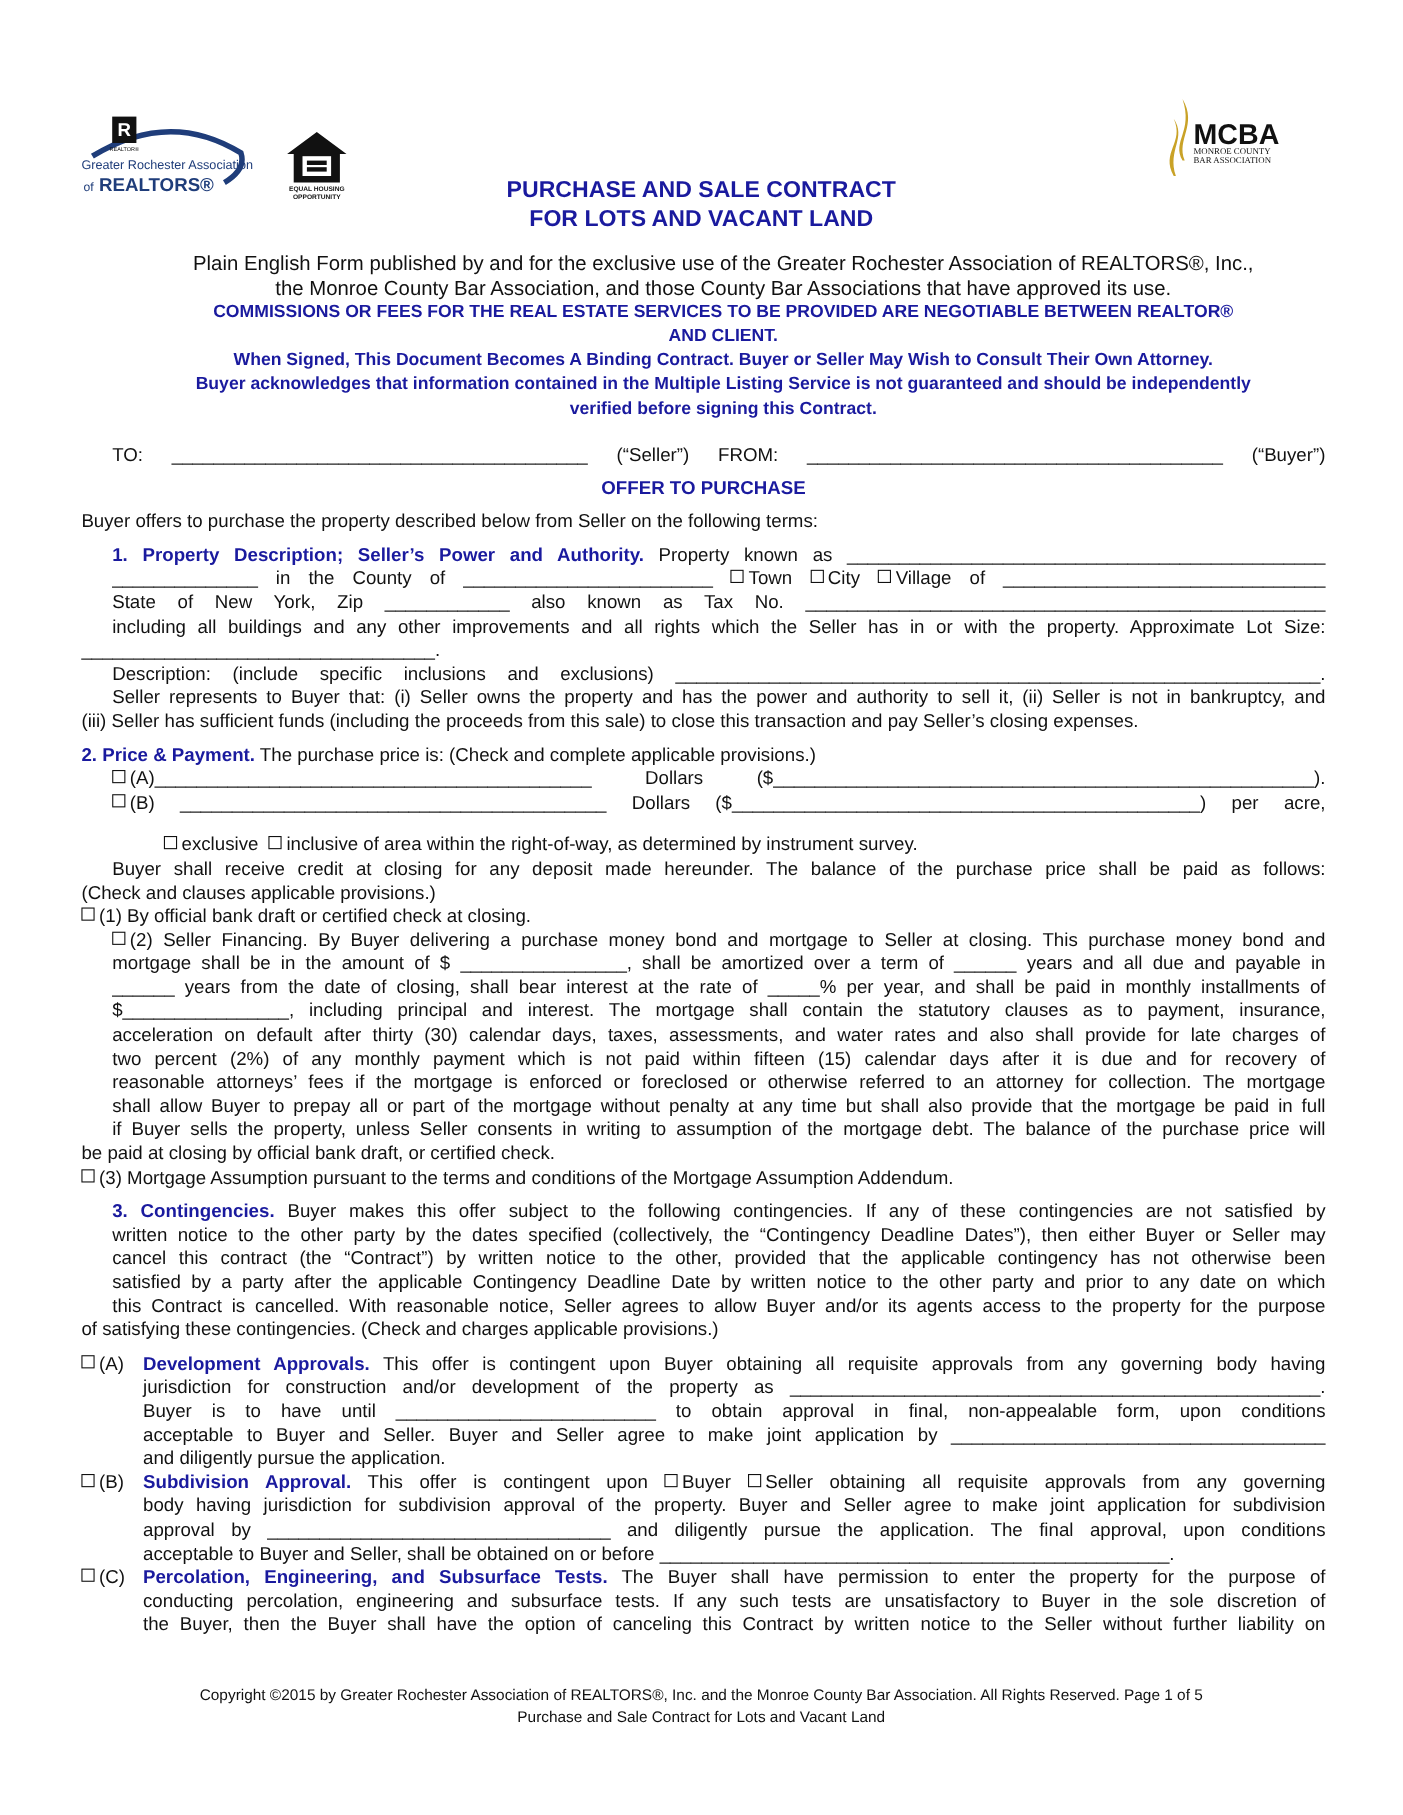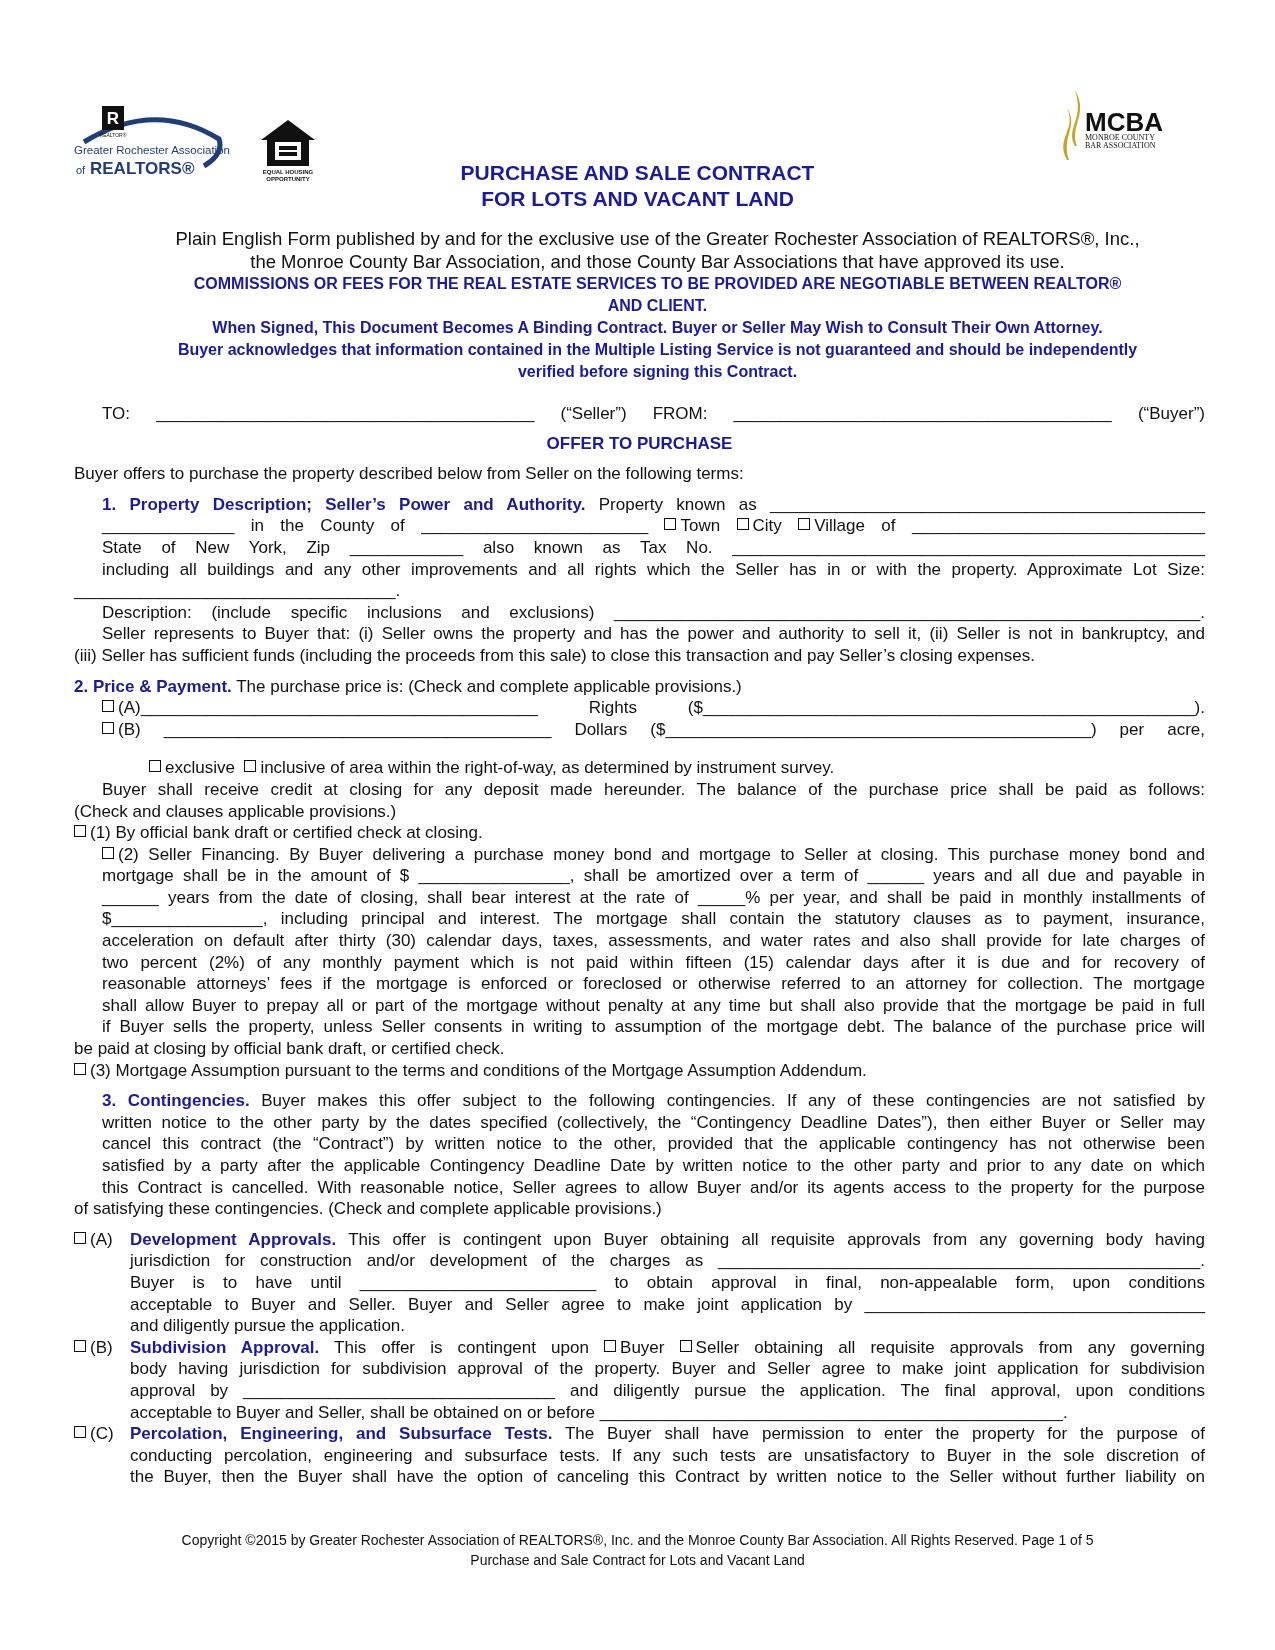--- a/index.html
+++ b/index.html
@@ -106,21 +106,21 @@
     <div class="line just">Description:  (include specific inclusions and exclusions) ______________________________________________________________.</div>
     <div class="line just">Seller represents to Buyer that: (i) Seller owns the property and has the power and authority to sell it, (ii) Seller is not in bankruptcy, and</div>
     <div class="line">(iii) Seller has sufficient funds (including the proceeds from this sale) to close this transaction and pay Seller’s closing expenses.</div>
   </div>
 
   <div class="sec">
     <div class="line">
       <span class="blue bold">2.  Price &amp; Payment.</span>
       <span>The purchase price is: (Check and complete applicable provisions.)</span>
     </div>
-    <div class="line just"><span class="cb"></span><span>(A)__________________________________________ Rights ($____________________________________________________).</span></div>
+    <div class="line just"><span class="cb"></span><span>(A)__________________________________________ Dollars ($____________________________________________________).</span></div>
     <div class="line just"><span class="cb"></span><span>(B) _________________________________________ Dollars ($_____________________________________________) per acre,</span></div>
     <div class="line" style="padding-left:75px;margin-top:17px;">
       <span class="cb"></span><span>exclusive</span>
       &nbsp;<span class="cb"></span><span>inclusive of area within the right-of-way, as determined by instrument survey.</span>
     </div>
     <div class="line just">Buyer shall receive credit at closing for any deposit made hereunder.  The balance of the purchase price shall be paid as follows:</div>
     <div class="line">(Check and clauses applicable provisions.)</div>
     <div class="line"><span class="cb"></span><span>(1) By official bank draft or certified check at closing.</span></div>
     <div>
       <div class="line just"><span class="cb"></span><span>(2) Seller Financing. By Buyer delivering a purchase money bond and mortgage to Seller at closing.  This purchase money bond and</span></div>
@@ -139,27 +139,27 @@
 
   <div class="sec">
     <div class="line just">
       <span class="blue bold">3.  Contingencies.</span>
       <span>Buyer makes this offer subject to the following contingencies.  If any of these contingencies are not satisfied by</span>
     </div>
     <div class="line just">written notice to the other party by the dates specified (collectively, the “Contingency Deadline Dates”), then either Buyer or Seller may</div>
     <div class="line just">cancel this contract  (the “Contract”) by written notice to the other, provided that the applicable contingency has not otherwise been</div>
     <div class="line just">satisfied by a party after the applicable Contingency Deadline Date by written notice to the other party and prior to any date on which</div>
     <div class="line just">this Contract is cancelled. With reasonable notice, Seller agrees to allow Buyer and/or its agents access to the property for the purpose</div>
-    <div class="line">of satisfying these contingencies. (Check and complete applicable provisions.)</div>
+    <div class="line">of satisfying these contingencies. (Check and charges applicable provisions.)</div>
 
     <div class="sub" style="margin-top:9px;">
       <div class="lbl"><span class="cb"></span><span>(A)</span></div>
       <div class="txt">
         <div class="line"><span class="blue bold">Development Approvals.</span> <span>This offer is contingent upon Buyer obtaining all requisite approvals from any governing body having</span></div>
-        <div class="line">jurisdiction for construction and/or development of the charges as ___________________________________________________.</div>
+        <div class="line">jurisdiction for construction and/or development of the property as ___________________________________________________.</div>
         <div class="line">Buyer is to have until _________________________ to obtain approval in final, non-appealable form, upon conditions</div>
         <div class="line">acceptable to Buyer and Seller.  Buyer and Seller agree to make joint application by ____________________________________</div>
         <div class="line last">and diligently pursue the application.</div>
       </div>
     </div>
 
     <div class="sub">
       <div class="lbl"><span class="cb"></span><span>(B)</span></div>
       <div class="txt">
         <div class="line">

